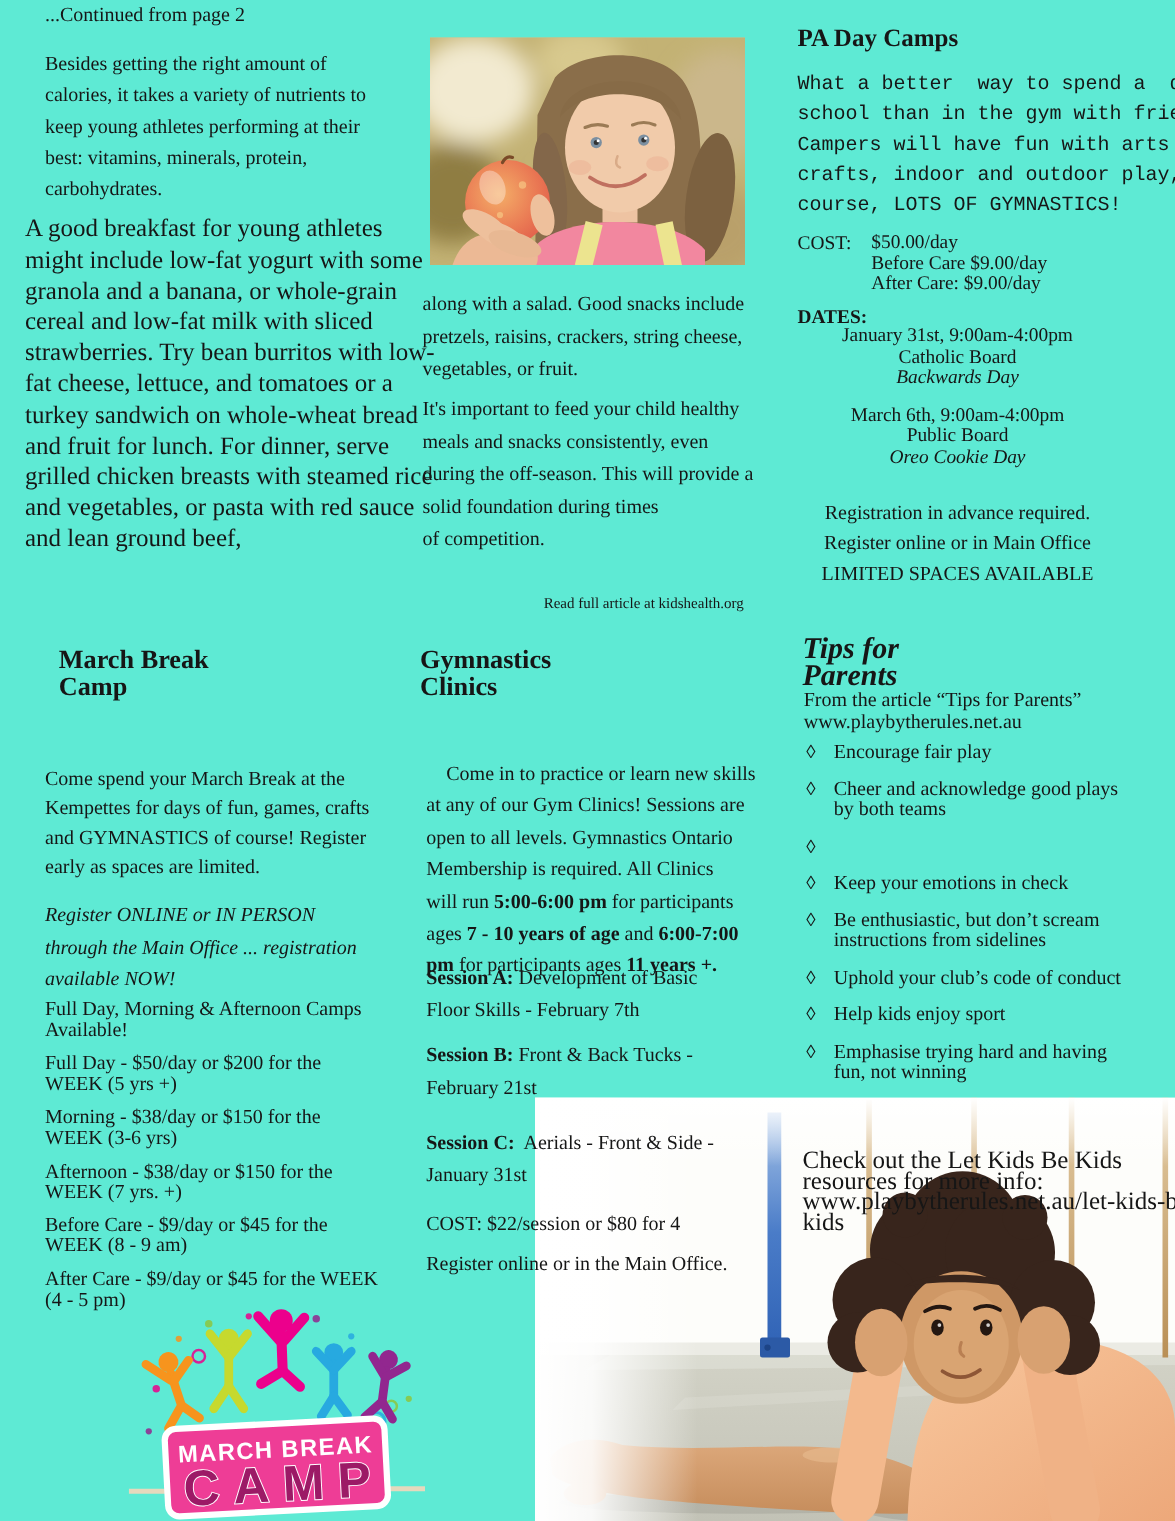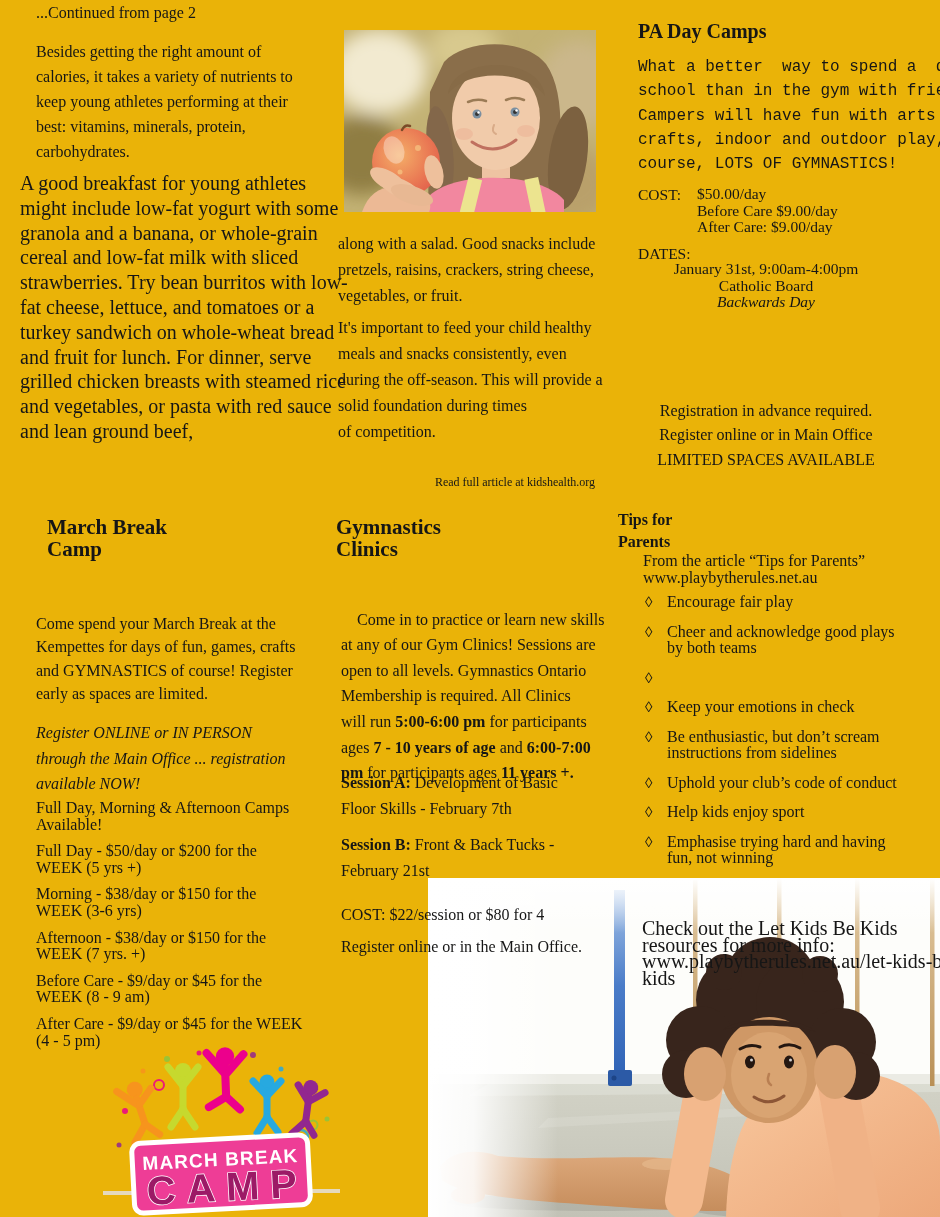--- a/index.html
+++ b/index.html
@@ -1,16 +1,16 @@
 <!DOCTYPE html>
 <html><head>
 <meta charset="utf-8">
 <style>
   html,body{margin:0;padding:0;background:#fff;}
-  .page{position:relative;width:940px;height:1217px;background:#eab308;overflow:hidden;
+  .page{position:relative;width:940px;height:1217px;background:#5eead4;overflow:hidden;
         font-family:"Liberation Serif",serif;color:#161616;}
   .abs{position:absolute;}
   .pre{white-space:pre;}
   .b{font-weight:bold;}
   .i{font-style:italic;}
   .center{text-align:center;}
   .right{text-align:right;}
 
   .continued{left:36px;top:4px;font-size:16px;}
   .nut-p1{left:36px;top:39px;font-size:16px;line-height:25px;}
@@ -18,41 +18,41 @@
 
   .photo-apple{left:344px;top:30px;width:252px;height:182px;background:#cbbd85;}
   .snk-p1{left:338px;top:231px;font-size:16px;line-height:26px;}
   .snk-p2{left:338px;top:315px;font-size:16px;line-height:26px;}
   .read-more{left:338px;top:475px;width:257px;font-size:12px;}
 
   .pa-title{left:638px;top:20px;font-size:20px;font-weight:bold;}
   .pa-intro{left:638px;top:55px;font-size:16px;line-height:24.3px;font-family:Liberation Mono, monospace;}
   .pa-cost-label{left:638px;top:186px;font-size:15.5px;}
   .pa-cost-lines{left:697px;top:186px;font-size:15.5px;line-height:16.5px;}
-  .pa-dates-label{left:638px;top:245px;font-size:15.5px;}
+  .pa-dates-label{left:638px;top:245px;font-size:15.5px;font-weight:bold;}
   .pa-dates{left:638px;top:261px;width:256px;font-size:15.5px;line-height:16.6px;}
   .pa-date-block{margin-bottom:14px;}
   .pa-footer{left:638px;top:399px;width:256px;font-size:16px;line-height:24.3px;}
 
   .mb-title{left:47px;top:516px;font-size:21px;line-height:22px;font-weight:bold;}
   .mb-dates{left:44px;top:576px;font-size:16.5px;font-weight:bold;}
   .mb-intro{left:36px;top:612px;font-size:16px;line-height:23.4px;}
   .mb-note{left:36px;top:720px;font-size:16px;line-height:25.5px;font-style:italic;}
   .mb-options{left:36px;top:800px;font-size:16px;line-height:16.6px;}
   .mb-option{margin-bottom:10px;}
 
   .gc-title{left:336px;top:516px;font-size:21px;line-height:22px;font-weight:bold;}
   .gc-intro{left:341px;top:581px;font-size:16px;line-height:25.6px;}
   .gc-sessions{left:341px;top:770px;font-size:16px;line-height:25.5px;}
   .gc-sess-a{margin-bottom:11px;}
   .gc-sess-b{margin-bottom:19px;}
   .gc-sess-c{margin-bottom:14px;}
   .gc-cost{margin-bottom:6px;}
 
-  .tp-title{left:618px;top:509px;font-size:16px;line-height:21.5px;font-weight:bold;}
+  .tp-title{left:642px;top:509px;font-size:24px;line-height:21.5px;font-weight:bold;font-style:italic;}
   .tp-source{left:643px;top:553px;font-size:16px;line-height:16.5px;}
   .tp-list{left:645px;top:594px;list-style:none;margin:0;padding:0;font-size:16px;}
   .tp-list li{display:flex;margin-bottom:13px;line-height:16.5px;}
   .tp-list .dia{width:22px;flex:0 0 22px;font-size:15px;}
   .tp-resources{left:642px;top:920px;font-size:20px;line-height:16.6px;}
 
   .photo-splits{left:428px;top:878px;width:512px;height:339px;}
   .logo-march{left:103px;top:1041px;width:237px;height:176px;}
 
   svg{display:block;}
@@ -235,20 +235,25 @@
   <div class="abs pa-cost-lines pre">$50.00/day
 Before Care $9.00/day
 After Care: $9.00/day</div>
   <div class="abs pa-dates-label">DATES:</div>
   <div class="abs pa-dates center">
     <div class="pa-date-block">
       <div>January 31st, 9:00am-4:00pm</div>
       <div>Catholic Board</div>
       <div class="i">Backwards Day</div>
     </div>
+    <div class="pa-date-block">
+      <div>March 6th, 9:00am-4:00pm</div>
+      <div>Public Board</div>
+      <div class="i">Oreo Cookie Day</div>
+    </div>
   </div>
   <div class="abs pa-footer center pre">Registration in advance required.
 Register online or in Main Office
 LIMITED SPACES AVAILABLE</div>
 
   <div class="abs mb-title pre">March Break
 Camp</div>
   <div class="abs mb-intro pre">Come spend your March Break at the
 Kempettes for days of fun, games, crafts
 and GYMNASTICS of course! Register
@@ -351,20 +356,22 @@
 Membership is required. All Clinics
 will run </span><span class="b">5:00-6:00 pm</span><span> for participants
 ages </span><span class="b">7 - 10 years of age</span><span> and </span><span class="b">6:00-7:00
 pm</span><span> for participants ages </span><span class="b">11 years +.</span>
   </div>
   <div class="abs gc-sessions">
     <div class="gc-sess-a pre"><span class="b">Session A:</span><span> Development of Basic
 Floor Skills - February 7th</span></div>
     <div class="gc-sess-b pre"><span class="b">Session B:</span><span> Front &amp; Back Tucks -
 February 21st</span></div>
+    <div class="gc-sess-c pre"><span class="b">Session C:</span><span>  Aerials - Front &amp; Side -
+January 31st</span></div>
     <div class="gc-cost pre">COST: $22/session or $80 for 4</div>
     <div class="pre">Register online or in the Main Office.</div>
   </div>
 
   <div class="abs tp-title pre">Tips for
 Parents</div>
   <div class="abs tp-source pre">From the article “Tips for Parents”
 www.playbytherules.net.au</div>
   <ul class="abs tp-list">
     <li>

